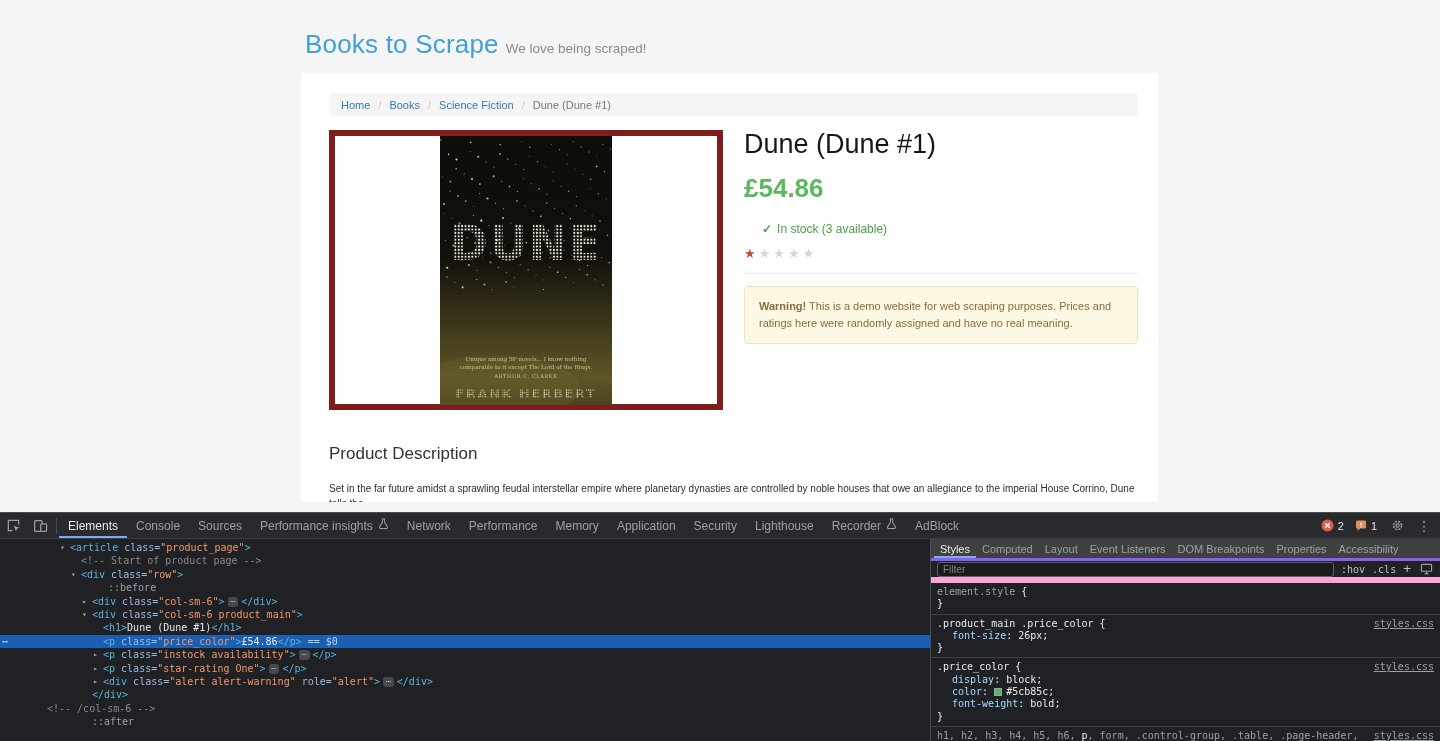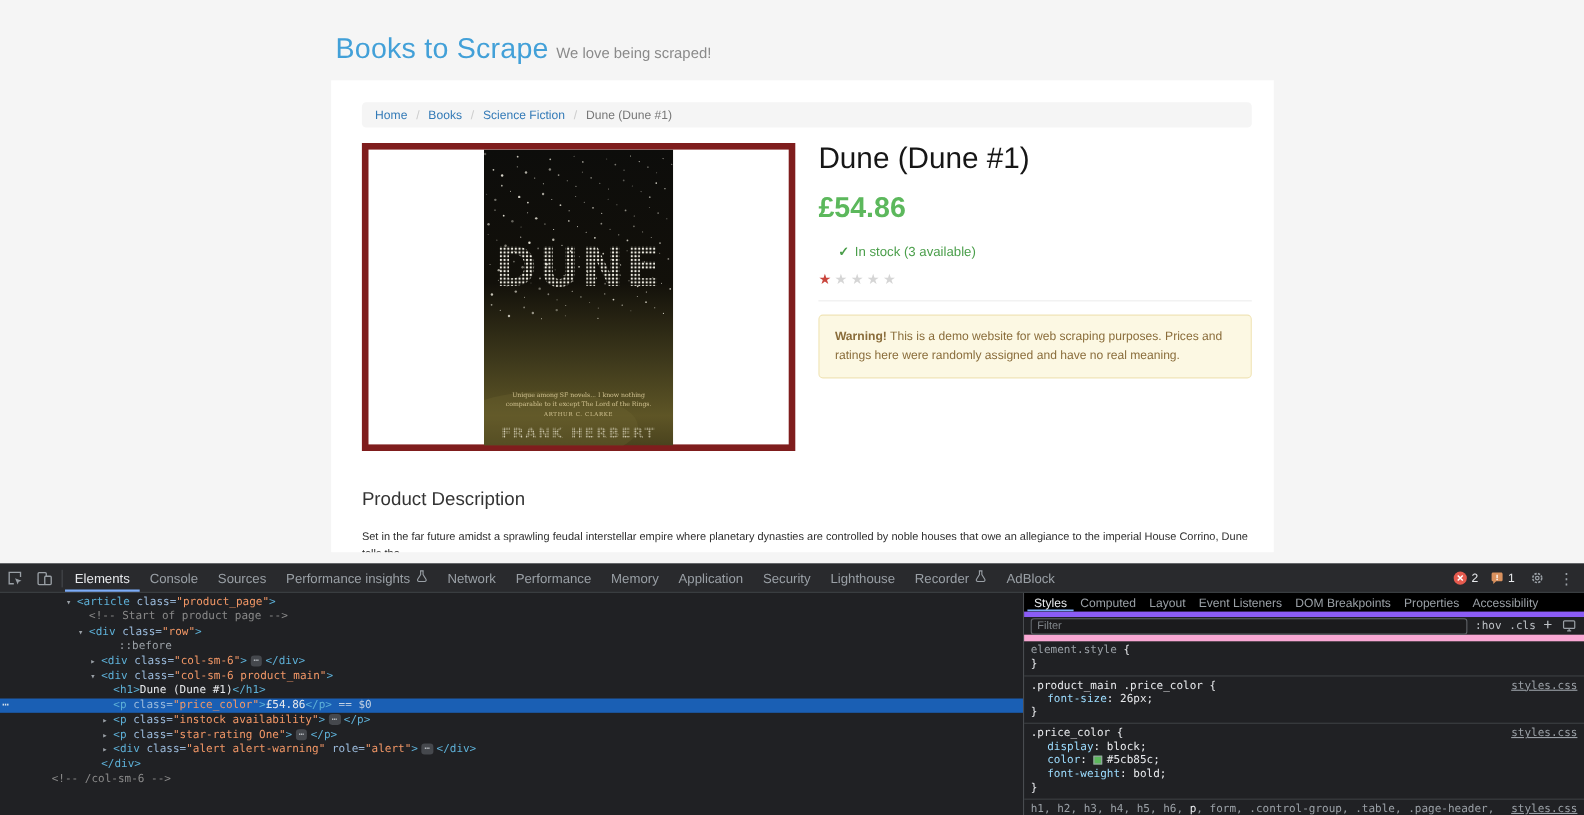--- a/index.html
+++ b/index.html
@@ -55,21 +55,21 @@
   .tk-attr{color:#9bbbdc;}
   .tk-val{color:#f29766;}
   .tk-txt{color:#e8eaed;}
   .tk-com{color:#898989;}
   .tk-pseudo{color:#9aa0a6;}
   .tk-eq{color:#c4d2e3;}
   .ellipsis-badge{display:inline-block;background:#45484d;border-radius:3px;color:#bdc1c6;padding:0 3px;margin:0 3px;font-size:8px;line-height:10px;vertical-align:1px;cursor:pointer;}
 
   
   .dt-styles{flex:1;border-left:1px solid #494c50;display:flex;flex-direction:column;overflow:hidden;}
-  .sb-tabs{height:22px;background:#000000;border-bottom:5px solid #8b5cf6;display:flex;align-items:stretch;padding-left:3px;overflow:hidden;text-align:right;}
+  .sb-tabs{height:22px;background:#404040;border-bottom:3px solid #8b5cf6;display:flex;align-items:stretch;padding-left:3px;overflow:hidden;text-align:right;}
   .sb-tab{padding:0 6px;font-size:11px;color:#9aa0a6;line-height:21px;cursor:pointer;white-space:nowrap;}
   .sb-tab.active{color:#e8eaed;box-shadow:inset 0 -2px 0 #7cacf8;}
   .sb-toolbar{height:22px;display:flex;align-items:center;gap:7px;padding:0 6px;border-bottom:6px solid #f9a8d4;background:#202124;}
   .sb-filter{flex:1;height:15px;background:#1b1b1d;border:1px solid #5f6368;border-radius:3px;color:#e8eaed;font-size:10px;padding:0 5px;font-family:"Liberation Sans",sans-serif;outline:none;}
   .sb-filter::placeholder{color:#80868b;}
   .sb-btn{font-size:10px;color:#bdc1c6;font-family:"DejaVu Sans Mono",monospace;cursor:pointer;white-space:nowrap;}
   .sb-plus{font-size:13px;line-height:10px;}
   .css-area{flex:1;overflow:hidden;font-family:"DejaVu Sans Mono",monospace;font-size:10px;color:#e8eaed;}
   .css-rule{border-bottom:1px solid #3c4043;padding:3px 6px;line-height:12.3px;}
   .rule-head{display:flex;align-items:flex-start;}
@@ -389,20 +389,21 @@
         <div class="tree-row" style="padding-left: 108px;"><span class="tk-pseudo">::before</span></div>
         <div class="tree-row" style="padding-left: 92px;"><span class="arrow" style="left: 82px;">▸</span><span class="tk-tag">&lt;div</span><span class="tk-attr"> class=</span><span class="tk-val">"col-sm-6"</span><span class="tk-tag">&gt;</span><span class="ellipsis-badge">⋯</span><span class="tk-tag">&lt;/div&gt;</span></div>
         <div class="tree-row" style="padding-left: 92px;"><span class="arrow" style="left: 82px;">▾</span><span class="tk-tag">&lt;div</span><span class="tk-attr"> class=</span><span class="tk-val">"col-sm-6 product_main"</span><span class="tk-tag">&gt;</span></div>
         <div class="tree-row" style="padding-left: 103px;"><span class="tk-tag">&lt;h1&gt;</span><span class="tk-txt">Dune (Dune #1)</span><span class="tk-tag">&lt;/h1&gt;</span></div>
         <div class="tree-row selected" style="padding-left: 103px;"><span class="gutter-dots">⋯</span><span class="tk-tag">&lt;p</span><span class="tk-attr"> class=</span><span class="tk-val">"price_color"</span><span class="tk-tag">&gt;</span><span class="tk-txt">£54.86</span><span class="tk-tag">&lt;/p&gt;</span><span class="tk-eq"> == $0</span></div>
         <div class="tree-row" style="padding-left: 103px;"><span class="arrow" style="left: 93px;">▸</span><span class="tk-tag">&lt;p</span><span class="tk-attr"> class=</span><span class="tk-val">"instock availability"</span><span class="tk-tag">&gt;</span><span class="ellipsis-badge">⋯</span><span class="tk-tag">&lt;/p&gt;</span></div>
         <div class="tree-row" style="padding-left: 103px;"><span class="arrow" style="left: 93px;">▸</span><span class="tk-tag">&lt;p</span><span class="tk-attr"> class=</span><span class="tk-val">"star-rating One"</span><span class="tk-tag">&gt;</span><span class="ellipsis-badge">⋯</span><span class="tk-tag">&lt;/p&gt;</span></div>
         <div class="tree-row" style="padding-left: 103px;"><span class="arrow" style="left: 93px;">▸</span><span class="tk-tag">&lt;div</span><span class="tk-attr"> class=</span><span class="tk-val">"alert alert-warning"</span><span class="tk-attr"> role=</span><span class="tk-val">"alert"</span><span class="tk-tag">&gt;</span><span class="ellipsis-badge">⋯</span><span class="tk-tag">&lt;/div&gt;</span></div>
         <div class="tree-row" style="padding-left: 92px;"><span class="tk-tag">&lt;/div&gt;</span></div>
         <div class="tree-row" style="padding-left: 47px;"><span class="tk-com">&lt;!-- /col-sm-6 --&gt;</span></div>
+        <div class="tree-row" style="padding-left: 92px;"><span class="tk-pseudo">::after</span></div>
       </div>
     <div class="dt-styles">
       <nav class="sb-tabs" id="sbTabs">
           <span class="sb-tab active">Styles</span>
           <span class="sb-tab">Computed</span>
           <span class="sb-tab">Layout</span>
           <span class="sb-tab">Event Listeners</span>
           <span class="sb-tab">DOM Breakpoints</span>
           <span class="sb-tab">Properties</span>
           <span class="sb-tab">Accessibility</span>

